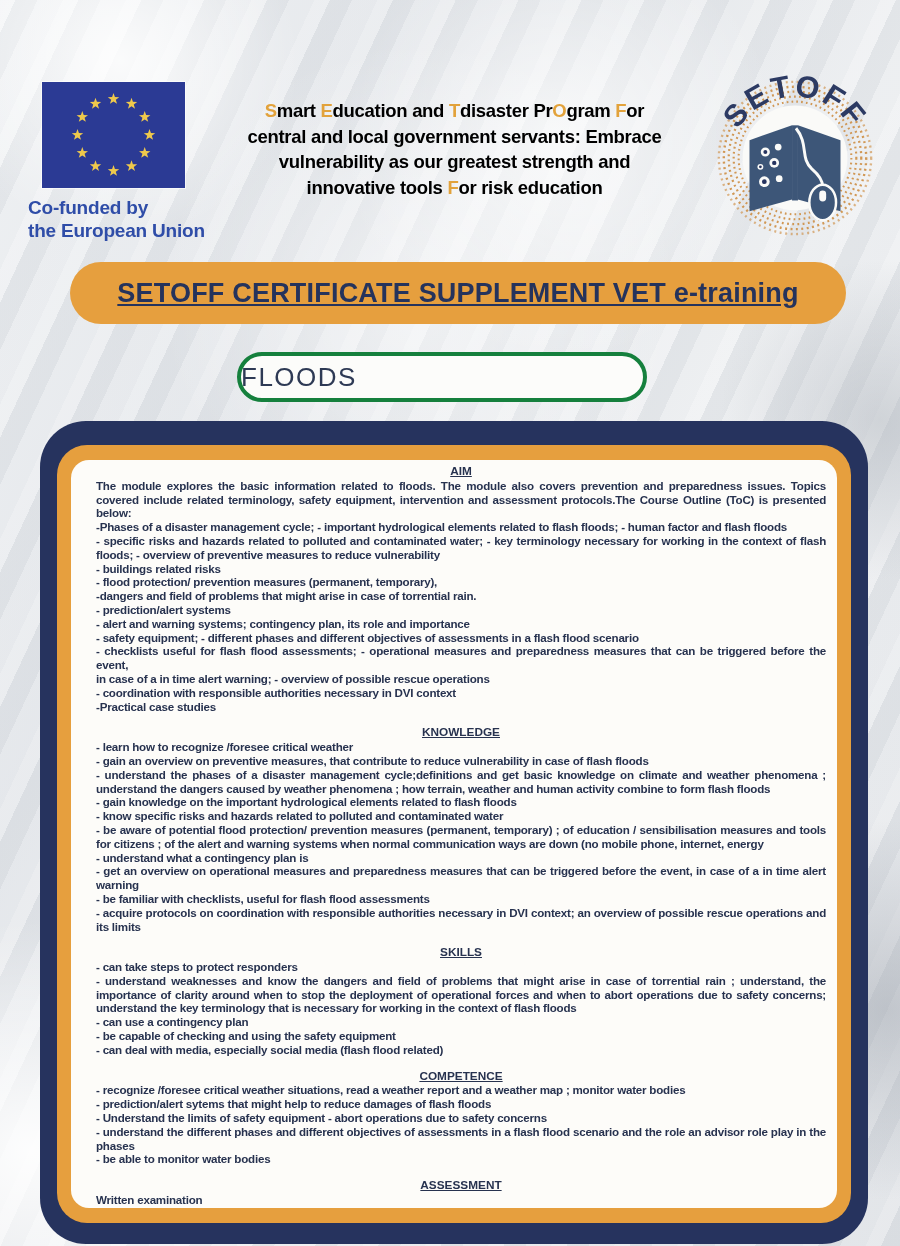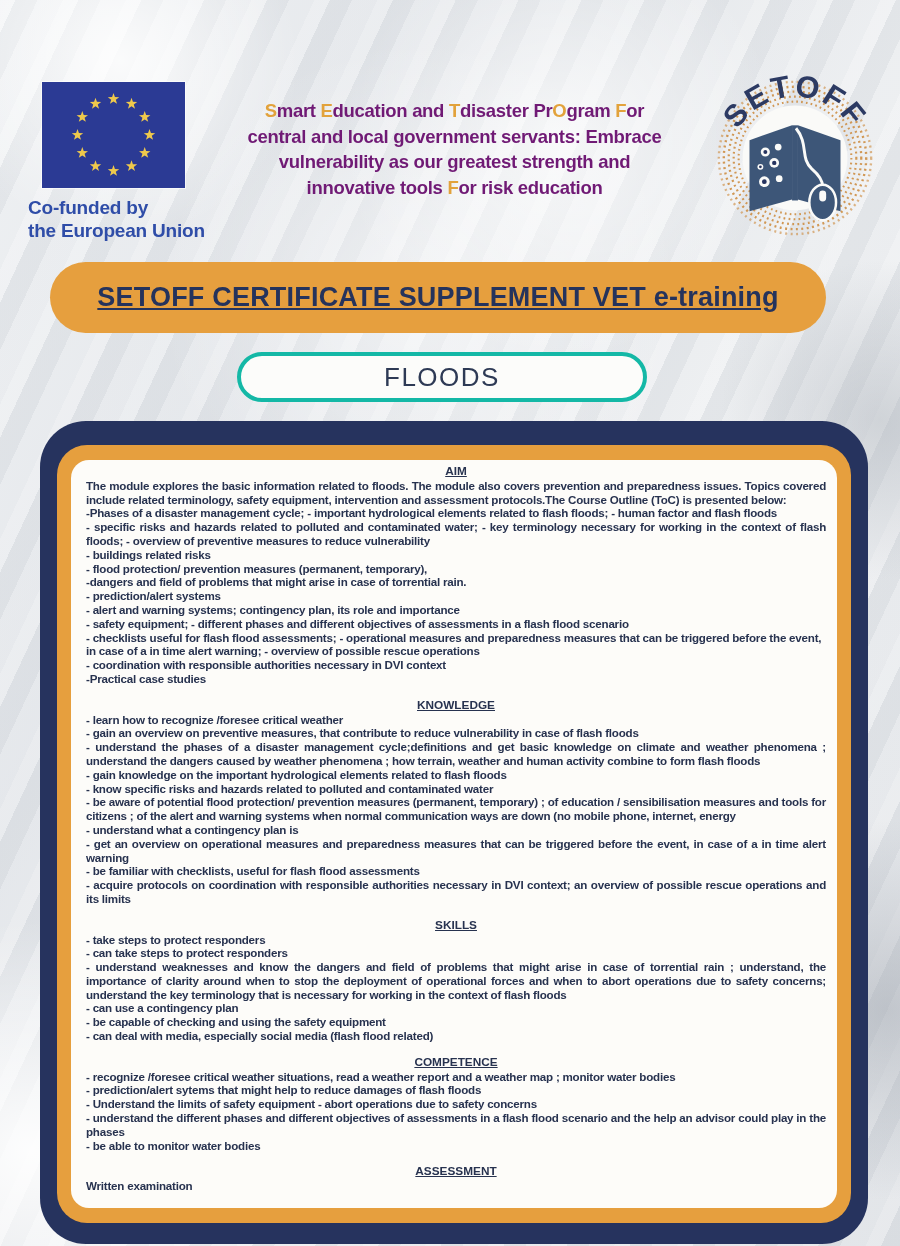--- a/index.html
+++ b/index.html
@@ -30,55 +30,55 @@
   .eu-flag{display:block;width:143px;height:106px;margin-left:0;box-shadow:0 0 0 1px rgba(255,255,255,.6);}
   .eu-caption{width:230px;margin-left:-14px;margin-top:8px;
     color:#2F4DA8;font-weight:bold;font-size:19px;line-height:23px;letter-spacing:-0.2px;}
   .program-title{
     position:absolute;left:222px;top:98px;width:465px;
     text-align:center;font-weight:bold;font-size:18.5px;line-height:25.5px;
     letter-spacing:-0.3px;color:#2D3D66;
   }
   .program-title .t-line{white-space:nowrap;}
   .c-gold{color:#E2A23B;}
-  .c-navy{color:#701a75;}
+  .c-navy{color:#000000;}
   .setoff-logo{position:absolute;left:706px;top:62px;width:178px;height:182px;}
 
   
   .banner{
-    position:absolute;left:50px;top:262px;width:776px;height:71px;
+    position:absolute;left:70px;top:262px;width:776px;height:62px;
     background:#E69F3E;border-radius:37px;
     display:flex;align-items:center;justify-content:center;
   }
   .banner span{
     font-size:27px;font-weight:bold;color:#25335C;
     text-decoration:underline;letter-spacing:0.2px;white-space:nowrap;
   }
 
   
   .module-pill{
     position:absolute;left:237px;top:352px;width:402px;height:42px;
-    background:#FCFCFA;border:4px solid #14b8a6;border-radius:26px;
-    display:flex;align-items:center;justify-content:center;
+    background:#FCFCFA;border:4px solid #15803d;border-radius:26px;
+    display:flex;align-items:center;
   }
   .module-pill span{font-size:26px;font-weight:500;color:#2E3A55;letter-spacing:1.5px;}
 
   
   .main-box{
     position:absolute;left:40px;top:421px;width:828px;height:823px;
     background:#26335E;border-radius:46px;
     padding:24px 17px 21px 17px;box-sizing:border-box;
   }
   .orange-box{
     background:#E69F3E;border-radius:30px;height:100%;
     padding:15px 14px;box-sizing:border-box;
   }
   .content{
     background:#FDFCF9;border-radius:18px;height:100%;
-    padding:5px 11px 0 15px;box-sizing:border-box;overflow:hidden;
+    padding:5px 11px 0 25px;box-sizing:border-box;overflow:hidden;
     color:#27324F;font-size:11.6px;font-weight:bold;line-height:13.8px;
     letter-spacing:-0.22px;
   }
   .sec-head{
     margin:13px 0 0 0;text-align:center;font-size:11.8px;font-weight:bold;
     text-decoration:underline;letter-spacing:0;line-height:13.8px;
   }
   section:first-child .sec-head{margin-top:0;}
   .para{margin:0;text-align:justify;}
 </style>
@@ -195,34 +195,33 @@
             <div class="para">- know specific risks and hazards related to polluted and contaminated water</div>
             <div class="para">- be aware of potential flood protection/ prevention measures (permanent, temporary) ; of education / sensibilisation measures and tools for citizens ; of the alert and warning systems when normal communication ways are down (no mobile phone, internet, energy</div>
             <div class="para">- understand what a contingency plan is</div>
             <div class="para">- get an overview on operational measures and preparedness measures that can be triggered before the event, in case of a in time alert warning</div>
             <div class="para">- be familiar with checklists, useful for flash flood assessments</div>
             <div class="para">- acquire protocols on coordination with responsible authorities necessary in DVI context; an overview of possible rescue operations and its limits</div>
           </section>
 
   <section>
     <h3 class="sec-head">SKILLS</h3>
-  <div class="para">- take steps to protect responders</div>
             <div class="para">- can take steps to protect responders</div>
             <div class="para">- understand weaknesses and know the dangers and field of problems that might arise in case of torrential rain ; understand, the importance of clarity around when to stop the deployment of operational forces and when to abort operations due to safety concerns; understand the key terminology that is necessary for working in the context of flash floods</div>
             <div class="para">- can use a contingency plan</div>
             <div class="para">- be capable of checking and using the safety equipment</div>
             <div class="para">- can deal with media, especially social media (flash flood related)</div>
           </section>
 
   <section>
     <h3 class="sec-head">COMPETENCE</h3>
   <div class="para">- recognize /foresee critical weather situations, read a weather report and a weather map ; monitor water bodies</div>
             <div class="para">- prediction/alert sytems that might help to reduce damages of flash floods</div>
             <div class="para">- Understand the limits of safety equipment - abort operations due to safety concerns</div>
-            <div class="para">- understand the different phases and different objectives of assessments in a flash flood scenario and the help an advisor could play in the phases</div>
+            <div class="para">- understand the different phases and different objectives of assessments in a flash flood scenario and the role an advisor role play in the phases</div>
             <div class="para">- be able to monitor water bodies</div>
           </section>
 
   <section>
     <h3 class="sec-head">ASSESSMENT</h3>
   <div class="para">Written examination</div>
           </section>
 </div>
     </div>
   </div>

